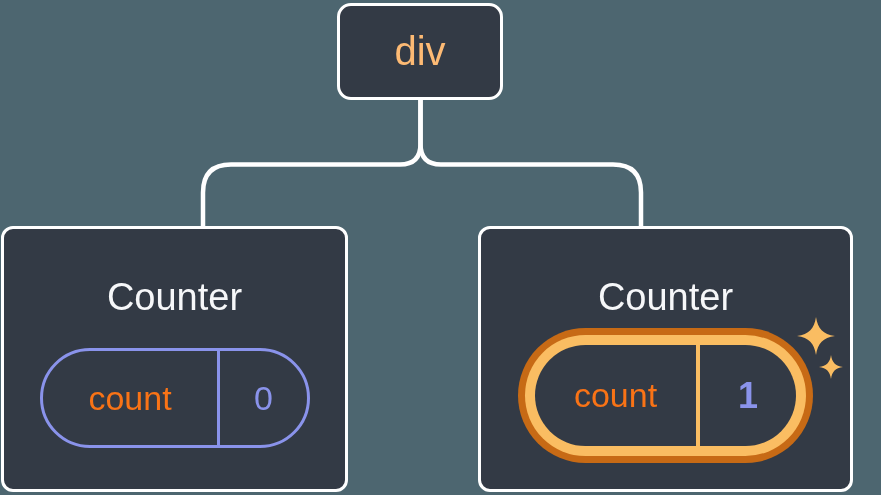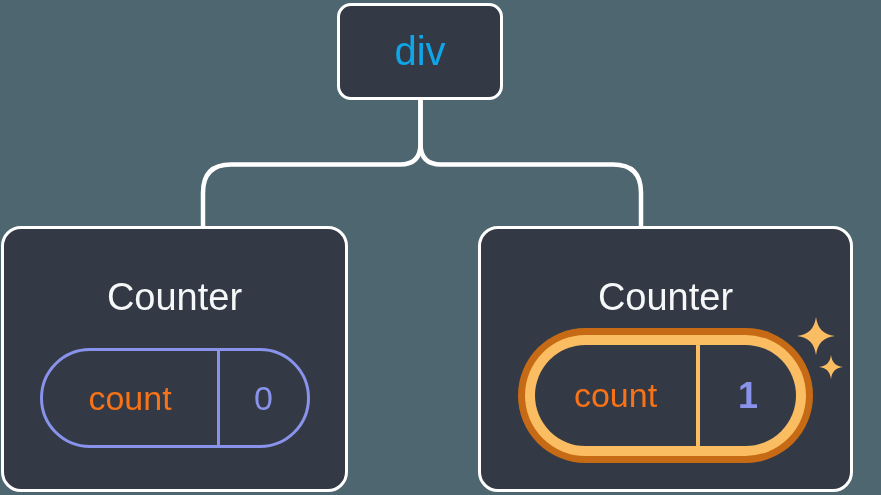--- a/index.html
+++ b/index.html
@@ -27,25 +27,25 @@
     border: 3px solid #FFFFFF;
     z-index: 1;
   }
   .node-div {
     left: 337px; top: 3px;
     width: 166px; height: 97px;
     border-radius: 14px;
     display: flex;
     align-items: center;
     justify-content: center;
-    color: #0ea5e9;
+    color: #fdba74;
     font-size: 40px;
   }
   .card {
-    border-radius: 20px;
+    border-radius: 12px;
   }
   .card-left  { left: 1px;   top: 226px; width: 347px; height: 266px; }
   .card-right { left: 478px; top: 226px; width: 375px; height: 266px; }
   .card-title {
     margin-top: 48px;
     text-align: center;
     color: #F6F7F9;
     font-size: 38px;
     line-height: 40px;
   }

